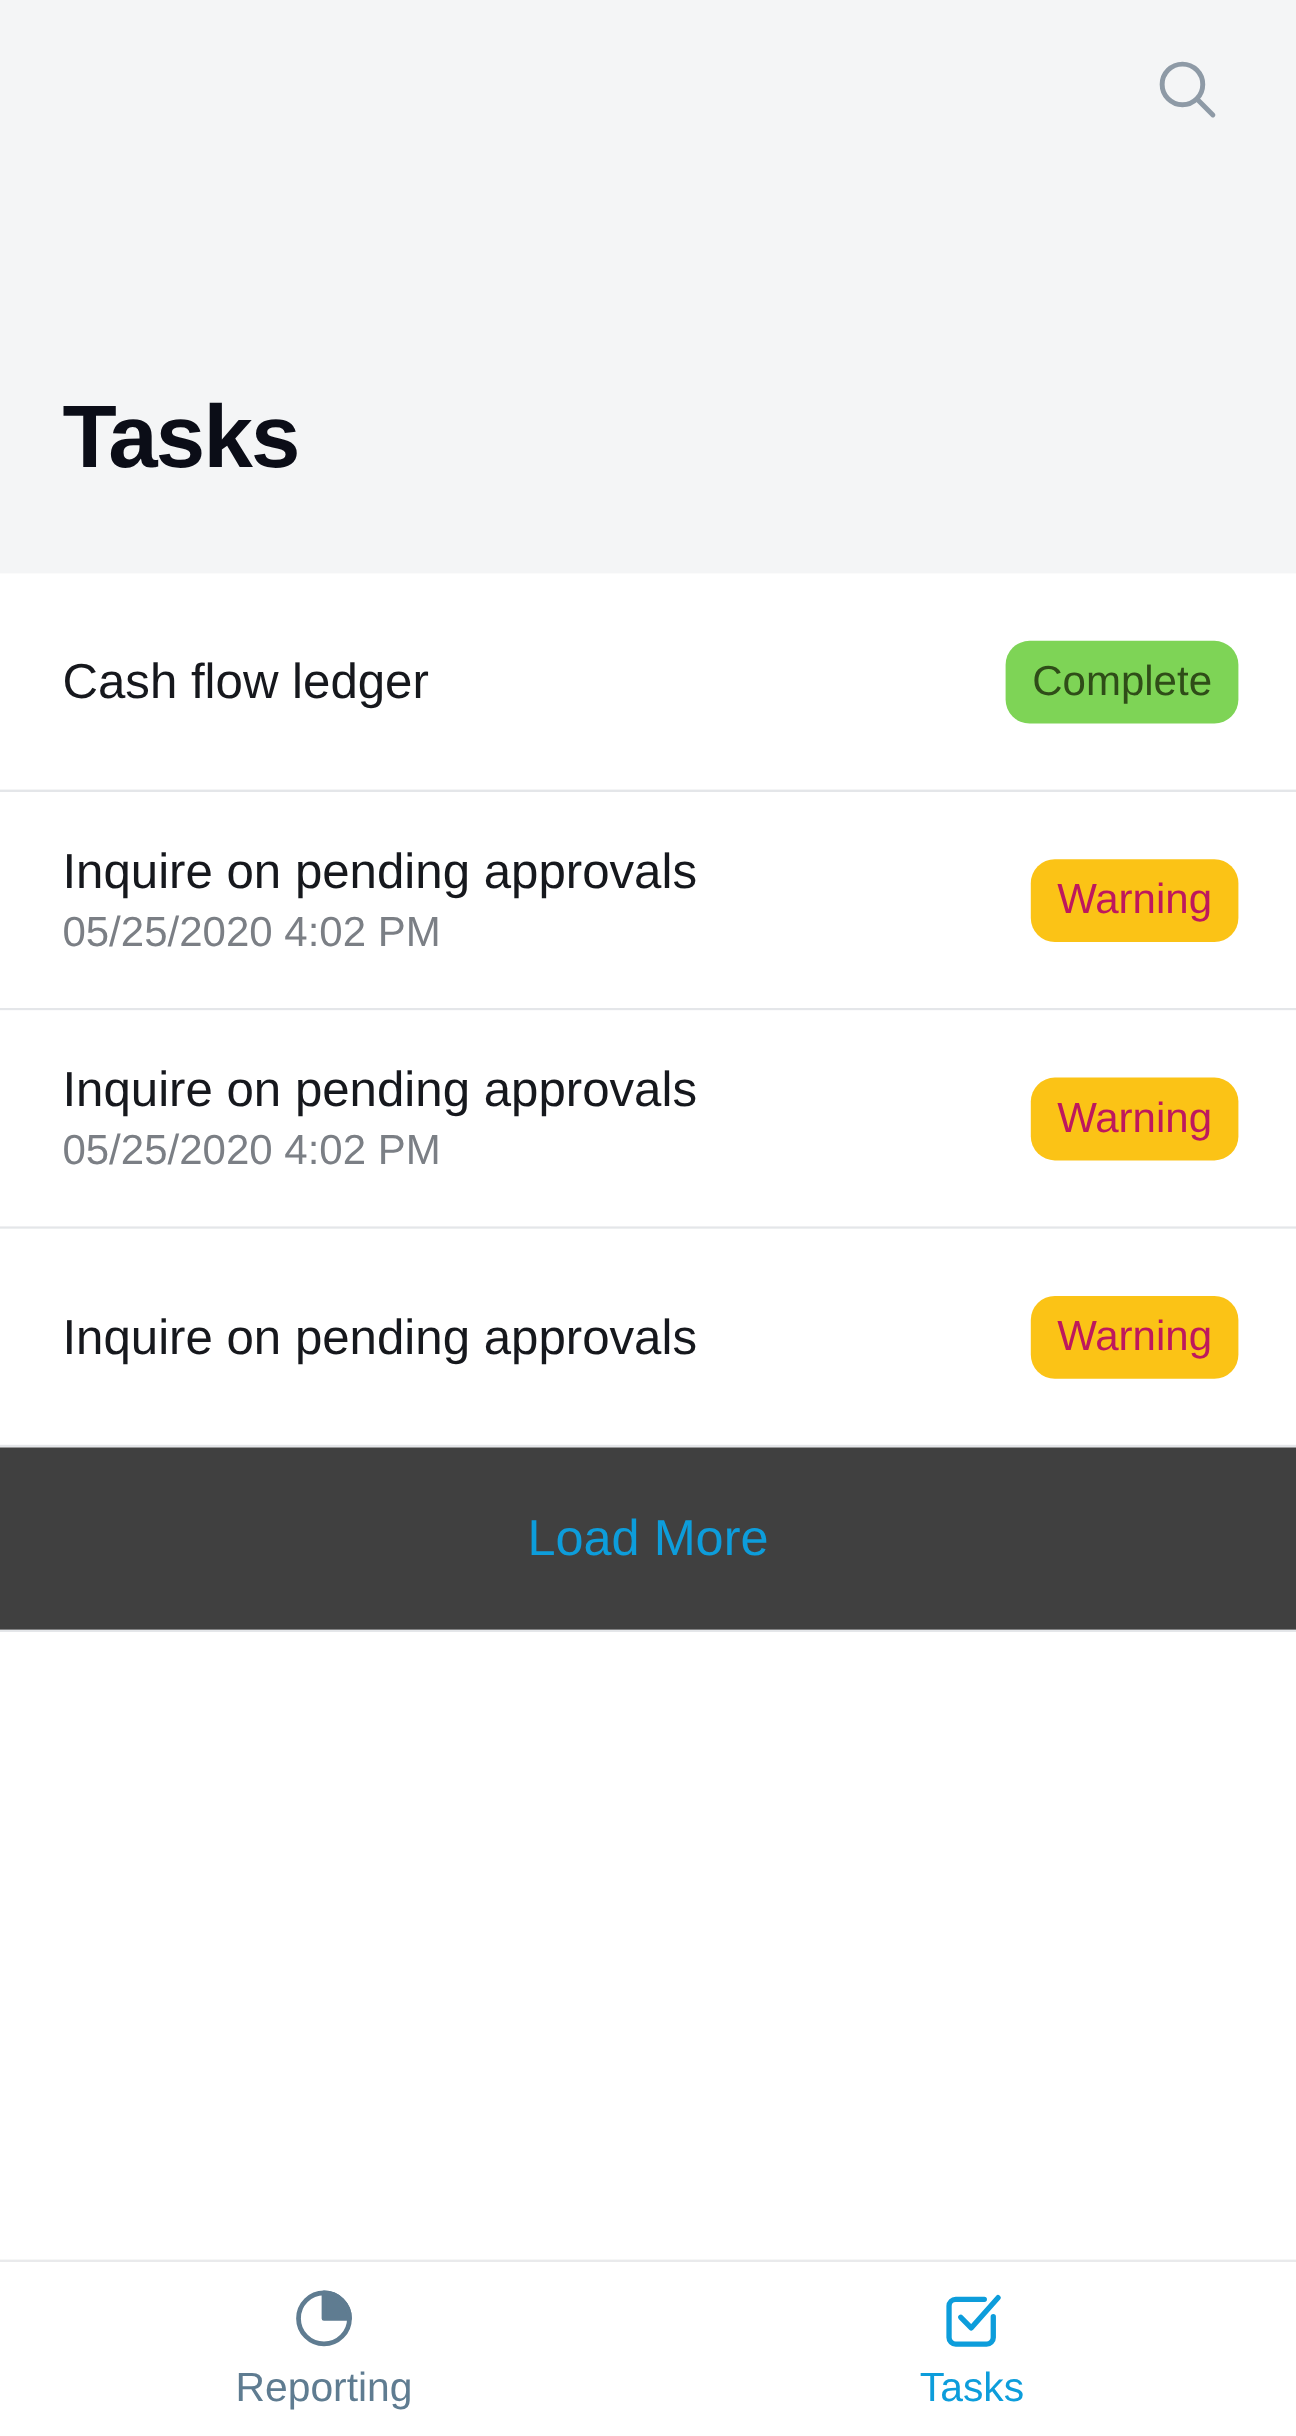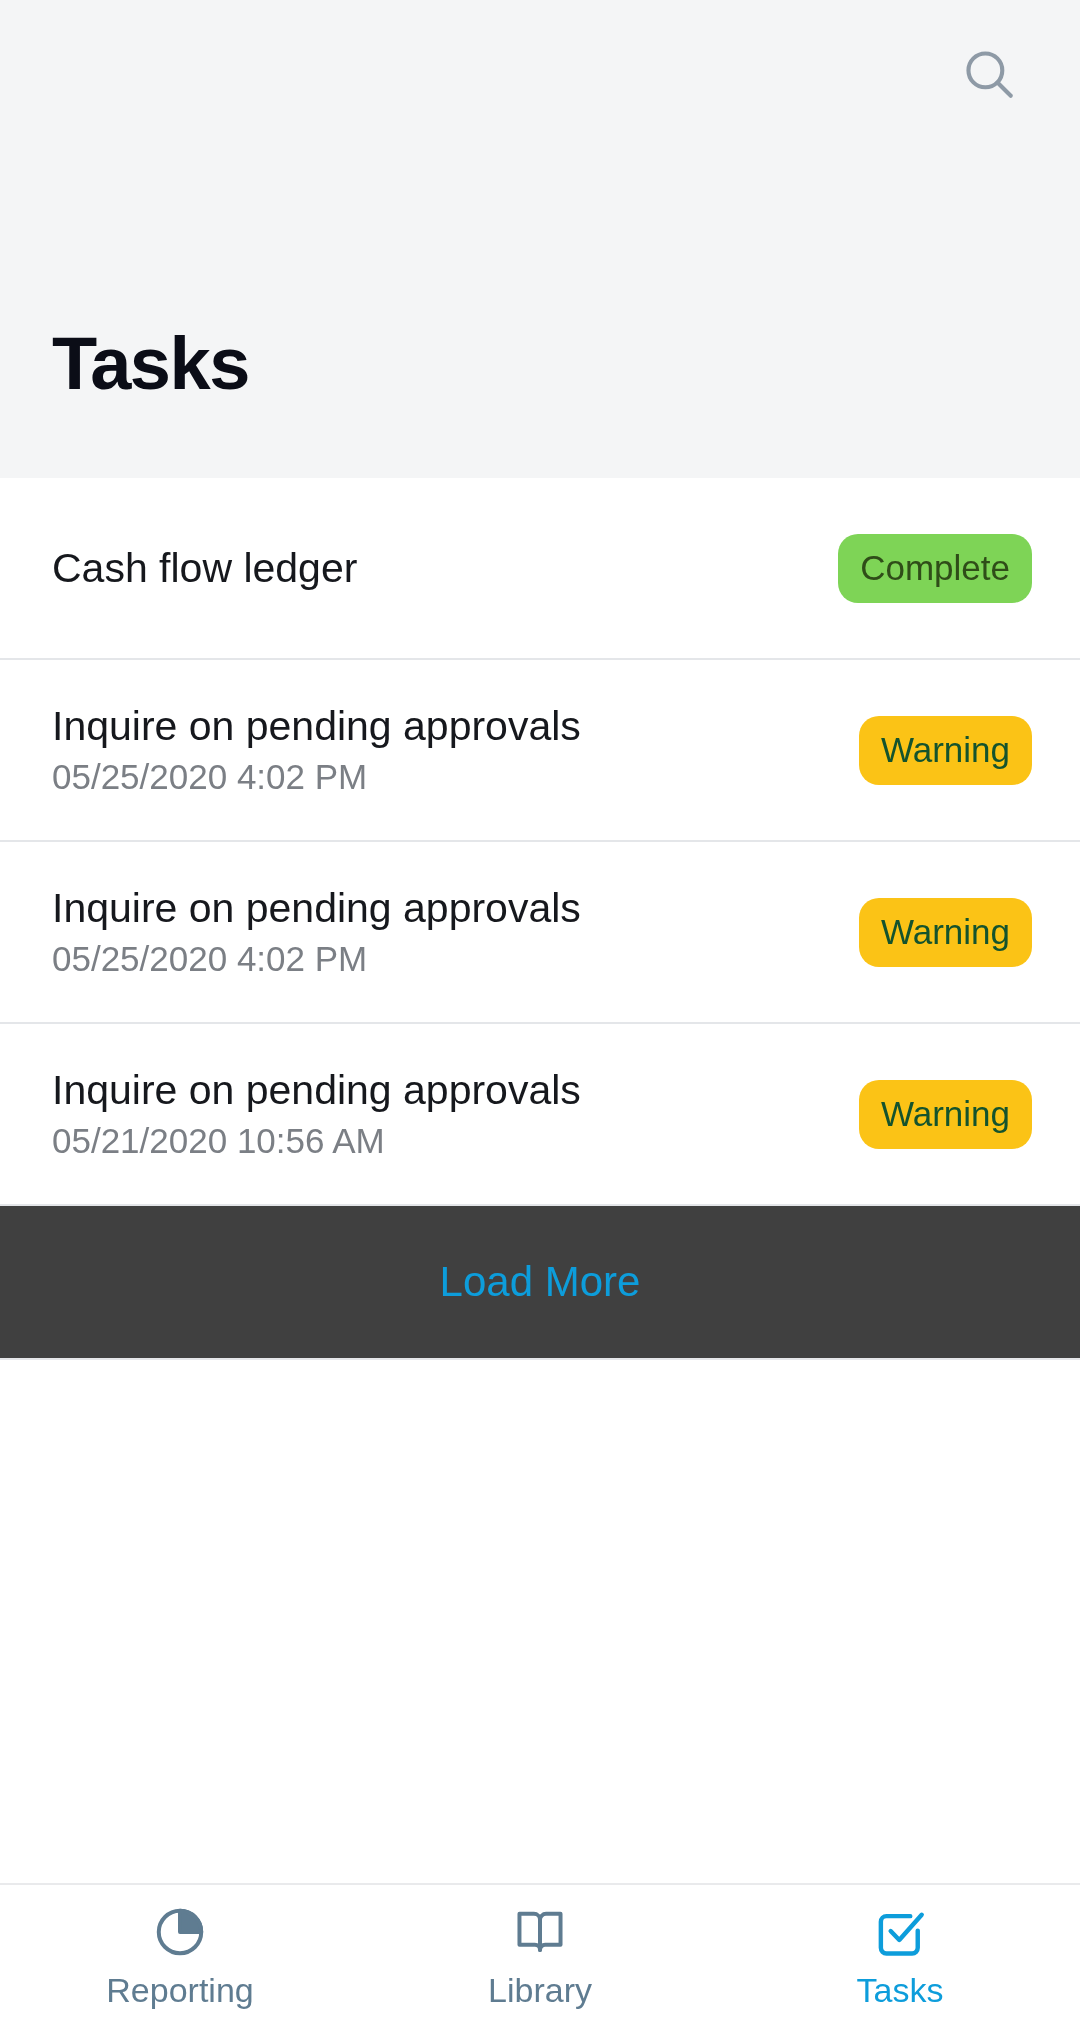--- a/index.html
+++ b/index.html
@@ -109,21 +109,21 @@
     padding: 16px 22px 18px 22px;
     white-space: nowrap;
     font-weight: 400;
   }
   .badge.complete {
     background: #7ed456;
     color: #2f4d18;
   }
   .badge.warning {
     background: #fbc316;
-    color: #14532d;
+    color: #be185d;
   }
 
   
   .load-more-row {
     height: 152px;
     display: flex;
     align-items: center;
     justify-content: center;
     background: #404040;
     border-bottom: 2px solid #e4e6e9;
@@ -218,21 +218,20 @@
       <div class="task-text">
         <div class="task-title">Inquire on pending approvals</div>
         <div class="task-date">05/25/2020 4:02 PM</div>
       </div>
       <div class="badge warning">Warning</div>
     </div>
 
     <div class="task-row">
       <div class="task-text">
         <div class="task-title">Inquire on pending approvals</div>
-        <div class="task-date">05/21/2020 10:56 AM</div>
       </div>
       <div class="badge warning">Warning</div>
     </div>
 
     <div class="load-more-row">
       <span class="load-more-label">Load More</span>
     </div>
 
   </div>
 
@@ -244,29 +243,20 @@
     <div class="tab">
       <span class="tab-icon">
         <svg width="56" height="56" viewBox="0 0 24 24" fill="none" stroke="#5f7c91" stroke-width="1.7" stroke-linecap="round" stroke-linejoin="round">
           <circle cx="12" cy="12" r="9.1"></circle>
           <path d="M12 12 V 2.9 A 9.1 9.1 0 0 1 21.1 12 Z" fill="#5f7c91" stroke="#5f7c91"></path>
         </svg>
       </span>
       <span class="tab-label">Reporting</span>
     </div>
 
-    <div class="tab">
-      <span class="tab-icon">
-        <svg width="56" height="56" viewBox="0 0 24 24" fill="none" stroke="#5f7c91" stroke-width="1.7" stroke-linecap="round" stroke-linejoin="round">
-          <path d="M3.2 4.2 h6.2 a2.6 2.6 0 0 1 2.6 2.6 v12.9 a2.2 2.2 0 0 0 -2.2 -2.2 h-6.6 z"></path>
-          <path d="M20.8 4.2 h-6.2 a2.6 2.6 0 0 0 -2.6 2.6 v12.9 a2.2 2.2 0 0 1 2.2 -2.2 h6.6 z"></path>
-        </svg>
-      </span>
-      <span class="tab-label">Library</span>
-    </div>
 
     <div class="tab active">
       <span class="tab-icon">
         <svg width="56" height="56" viewBox="0 0 24 24" fill="none" stroke="#0d9ddb" stroke-width="1.9" stroke-linecap="round" stroke-linejoin="round">
           <path d="M19.6 11.4 V18.8 a2.4 2.4 0 0 1 -2.4 2.4 H6.2 a2.4 2.4 0 0 1 -2.4 -2.4 V7.6 a2.4 2.4 0 0 1 2.4 -2.4 h10.2"></path>
           <polyline points="8,11.6 11.7,15.4 21.3,4.6"></polyline>
         </svg>
       </span>
       <span class="tab-label">Tasks</span>
     </div>

